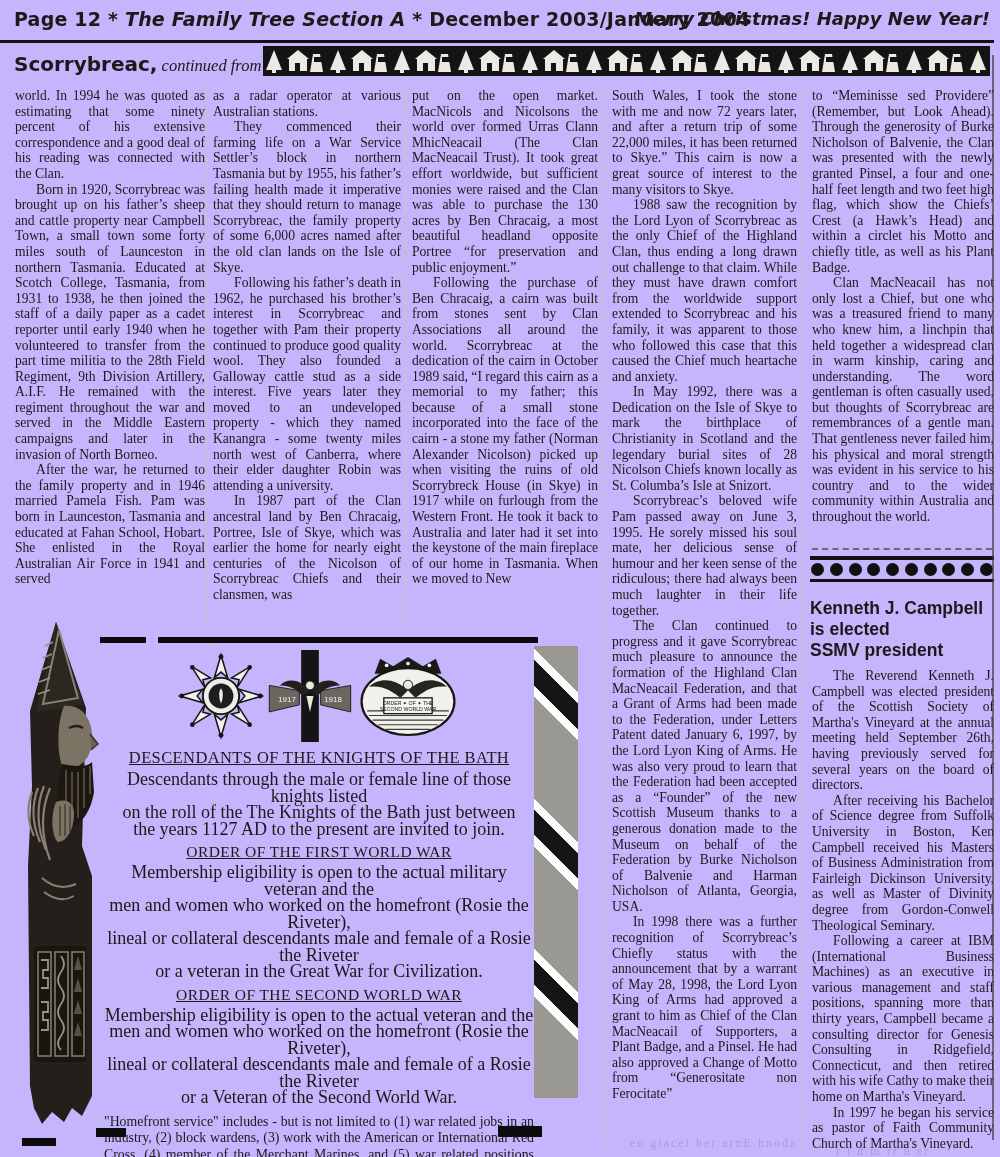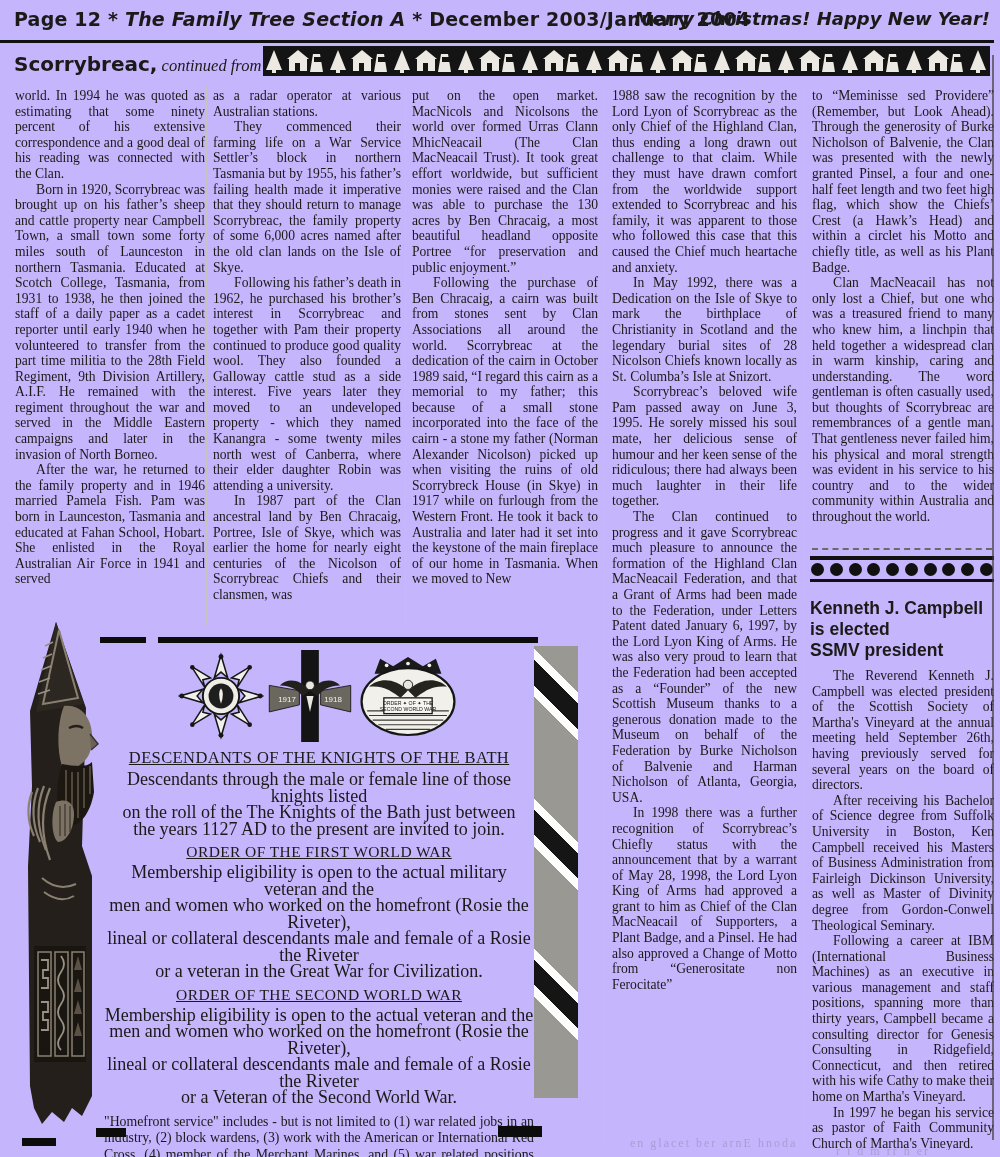--- a/index.html
+++ b/index.html
@@ -102,20 +102,21 @@
       <p>as a radar operator at various Australian stations.</p>
       <p>They commenced their farming life on a War Service Settler’s block in northern Tasmania but by 1955, his father’s failing health made it imperative that they should return to manage Scorrybreac, the family property of some 6,000 acres named after the old clan lands on the Isle of Skye.</p>
       <p>Following his father’s death in 1962, he purchased his brother’s interest in Scorrybreac and together with Pam their property continued to produce good quality wool. They also founded a Galloway cattle stud as a side interest. Five years later they moved to an undeveloped property - which they named Kanangra - some twenty miles north west of Canberra, where their elder daughter Robin was attending a university.</p>
       <p>In 1987 part of the Clan ancestral land by Ben Chracaig, Portree, Isle of Skye, which was earlier the home for nearly eight centuries of the Nicolson of Scorrybreac Chiefs and their clansmen, was</p>
     </div>
   <div id="col3" class="col">
       <p>put on the open market. MacNicols and Nicolsons the world over formed Urras Clann MhicNeacail (The Clan MacNeacail Trust).  It took great effort worldwide, but sufficient monies were raised and the Clan was able to purchase the 130 acres by Ben Chracaig, a most beautiful headland opposite Portree “for preservation and public enjoyment.”</p>
       <p>Following the purchase of Ben Chracaig, a cairn was built from stones sent by Clan Associations all around the world. Scorrybreac at the dedication of the cairn in October 1989 said, “I regard this cairn as a memorial to my father; this because of a small stone incorporated into the face of the cairn - a stone my father (Norman Alexander Nicolson) picked up when visiting the ruins of old Scorrybreck House (in Skye) in 1917 while on furlough from the Western Front.  He took it back to Australia and later had it set into the keystone of the main fireplace of  our home in Tasmania.  When we moved to New</p>
     </div>
   <div id="col4" class="col">
+      <p>South Wales, I took the stone with me and now 72 years later, and after a return trip of some 22,000 miles, it has been returned to Skye.”  This cairn is now a great source of interest to the many visitors to Skye.</p>
       <p>1988 saw the recognition by the Lord Lyon of Scorrybreac as the only Chief of the Highland Clan, thus ending a long drawn out challenge to that claim.  While they must have drawn comfort from the worldwide support extended to Scorrybreac and his family, it was apparent to those who followed this case that this caused the Chief much heartache and anxiety.</p>
       <p>In May 1992, there was a Dedication on the Isle of Skye to mark the birthplace of Christianity in Scotland and the legendary burial sites of 28 Nicolson Chiefs known locally as St. Columba’s Isle at Snizort.</p>
       <p>Scorrybreac’s beloved wife Pam passed away on June 3, 1995.  He sorely missed his soul mate, her delicious sense of humour and her keen sense of the ridiculous; there had always been much laughter in their life together.</p>
       <p>The Clan continued to progress and it gave Scorrybreac much pleasure to announce the formation of the Highland Clan MacNeacail Federation, and that a Grant of Arms had been made to the Federation, under Letters Patent dated January 6, 1997, by the Lord Lyon King of Arms.  He was also very proud to learn that the Federation had been accepted as a “Founder” of the new Scottish Museum thanks to a generous donation made to the Museum on behalf of the Federation by Burke Nicholson of Balvenie and Harman Nicholson of Atlanta, Georgia, USA.</p>
       <p>In 1998 there was a further recognition of Scorrybreac’s Chiefly status with the announcement that by a warrant of May 28, 1998, the Lord Lyon King of Arms had approved a grant to him as Chief of the Clan MacNeacail of Supporters, a Plant Badge, and a Pinsel.  He had also approved a Change of Motto from “Generositate non Ferocitate”</p>
     </div>
   <div id="col5" class="col">
       <p>to “Meminisse sed Providere” (Remember, but Look Ahead). Through the generosity of Burke Nicholson of Balvenie, the Clan was presented with the newly granted Pinsel, a four and one-half feet length and two feet high flag, which show the Chiefs’ Crest (a Hawk’s Head) and within a circlet his Motto and chiefly title, as well as his Plant Badge.</p>
       <p>Clan MacNeacail has not only lost a Chief, but one who was a treasured friend to many who knew him, a linchpin that held together a widespread clan in warm kinship, caring and understanding.  The word gentleman is often casually used, but thoughts of Scorrybreac are remembrances of a gentle man.  That gentleness never failed him, his physical and moral strength was evident in his service to his country and to the wider community within Australia and throughout the world.</p>
     </div>

